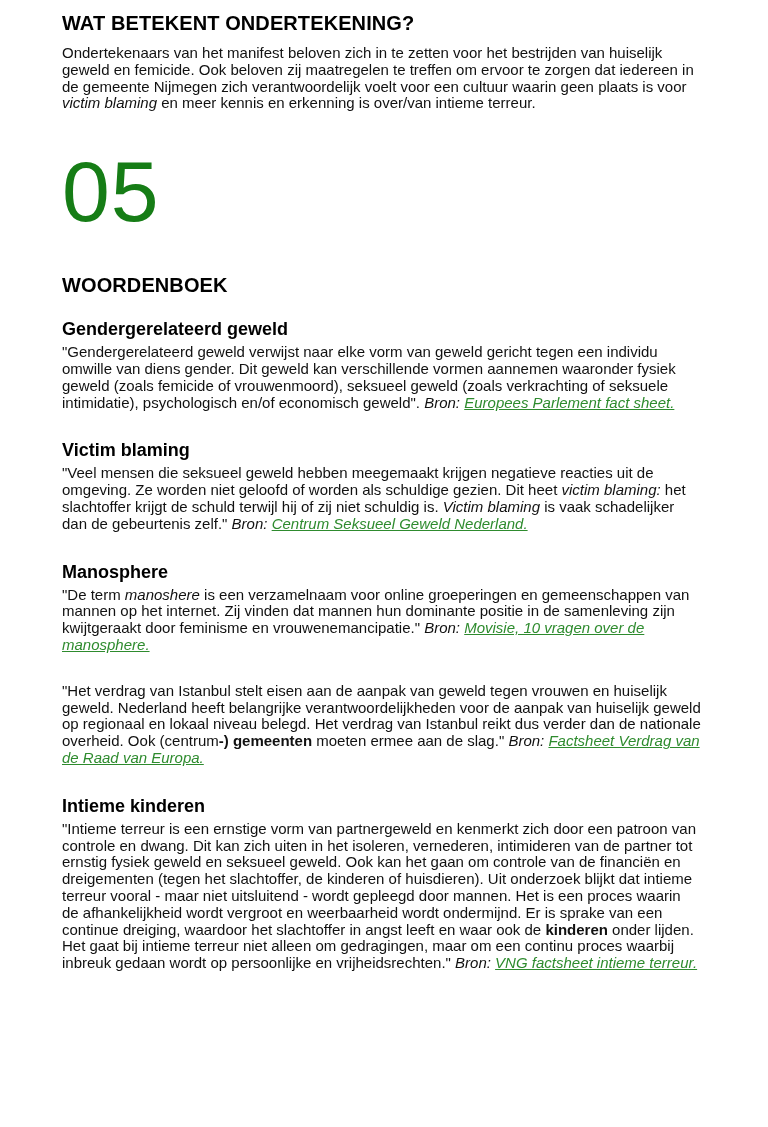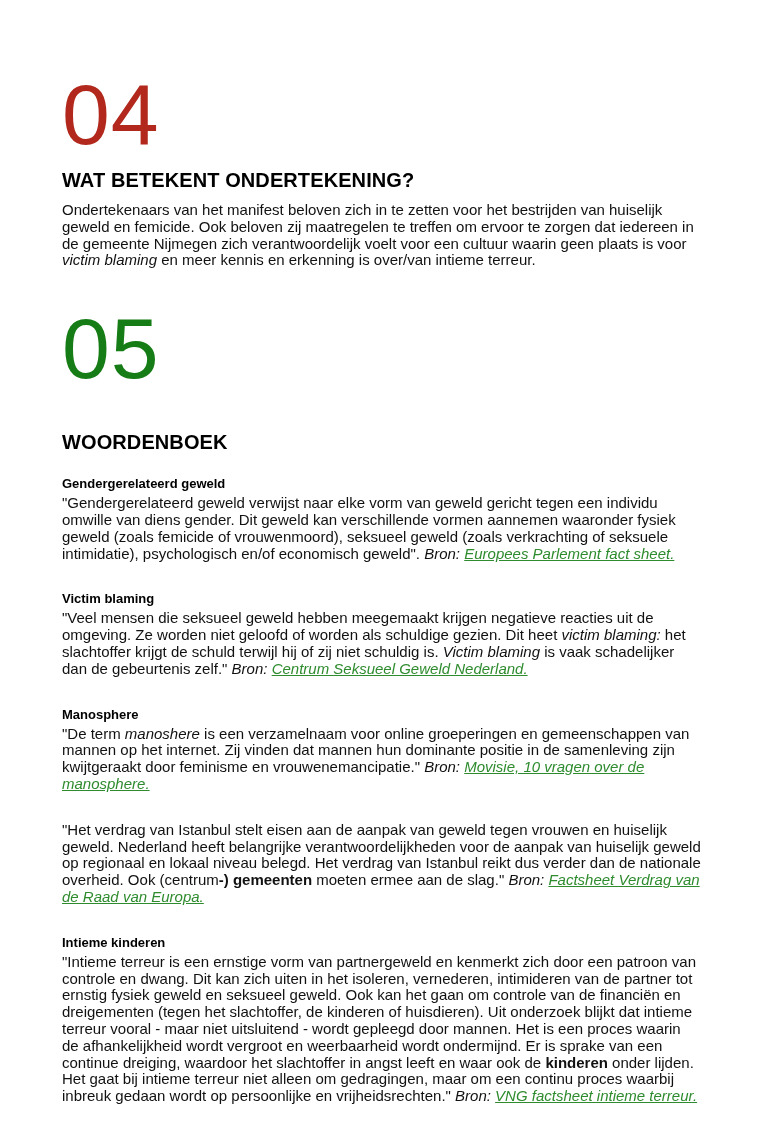--- a/index.html
+++ b/index.html
@@ -43,42 +43,41 @@
     line-height: 16.8px;
     margin: 10px 6px 0 0;
     text-align: left;
     hyphens: auto;
     -webkit-hyphens: auto;
   }
   .entries { margin: 0; }
   .entry { margin-top: 29px; }
   .entries .entry:first-child { margin-top: 22px; }
   h3.entry-term {
-    font-size: 13px;
+    font-size: 18px;
     font-weight: 700;
     color: var(--heading, #000000);
     margin: 0;
   }
   .entry p.body-text { margin-top: 4px; }
   .span-i { font-style: italic; }
   .span-b { font-weight: 700; }
   .span-link {
     font-style: italic;
     color: var(--link-green, #2e8b2e);
     cursor: pointer;
     text-decoration: underline;
   }
 </style>
 </head>
 <body>
 
 <div class="page">
 
   <section class="sec-04">
-    <div class="big-number num-red">04</div>
     <h2 class="section-heading">WAT BETEKENT ONDERTEKENING?</h2>
     <p class="body-text"><span>Ondertekenaars van het manifest beloven zich in te zetten voor het bestrijden van huiselijk geweld en femicide. Ook beloven zij maatregelen te treffen om ervoor te zorgen dat iedereen in de gemeente Nijmegen zich verantwoordelijk voelt voor een cultuur waarin geen plaats is voor </span><span class="span-i">victim blaming</span><span> en meer kennis en erkenning is over/van intieme terreur.</span></p>
   </section>
 
   <section class="sec-05">
     <div class="big-number num-green">05</div>
     <h2 class="section-heading">WOORDENBOEK</h2>
     <div class="entries">
   <div class="entry">
     <h3 class="entry-term">Gendergerelateerd geweld</h3>

